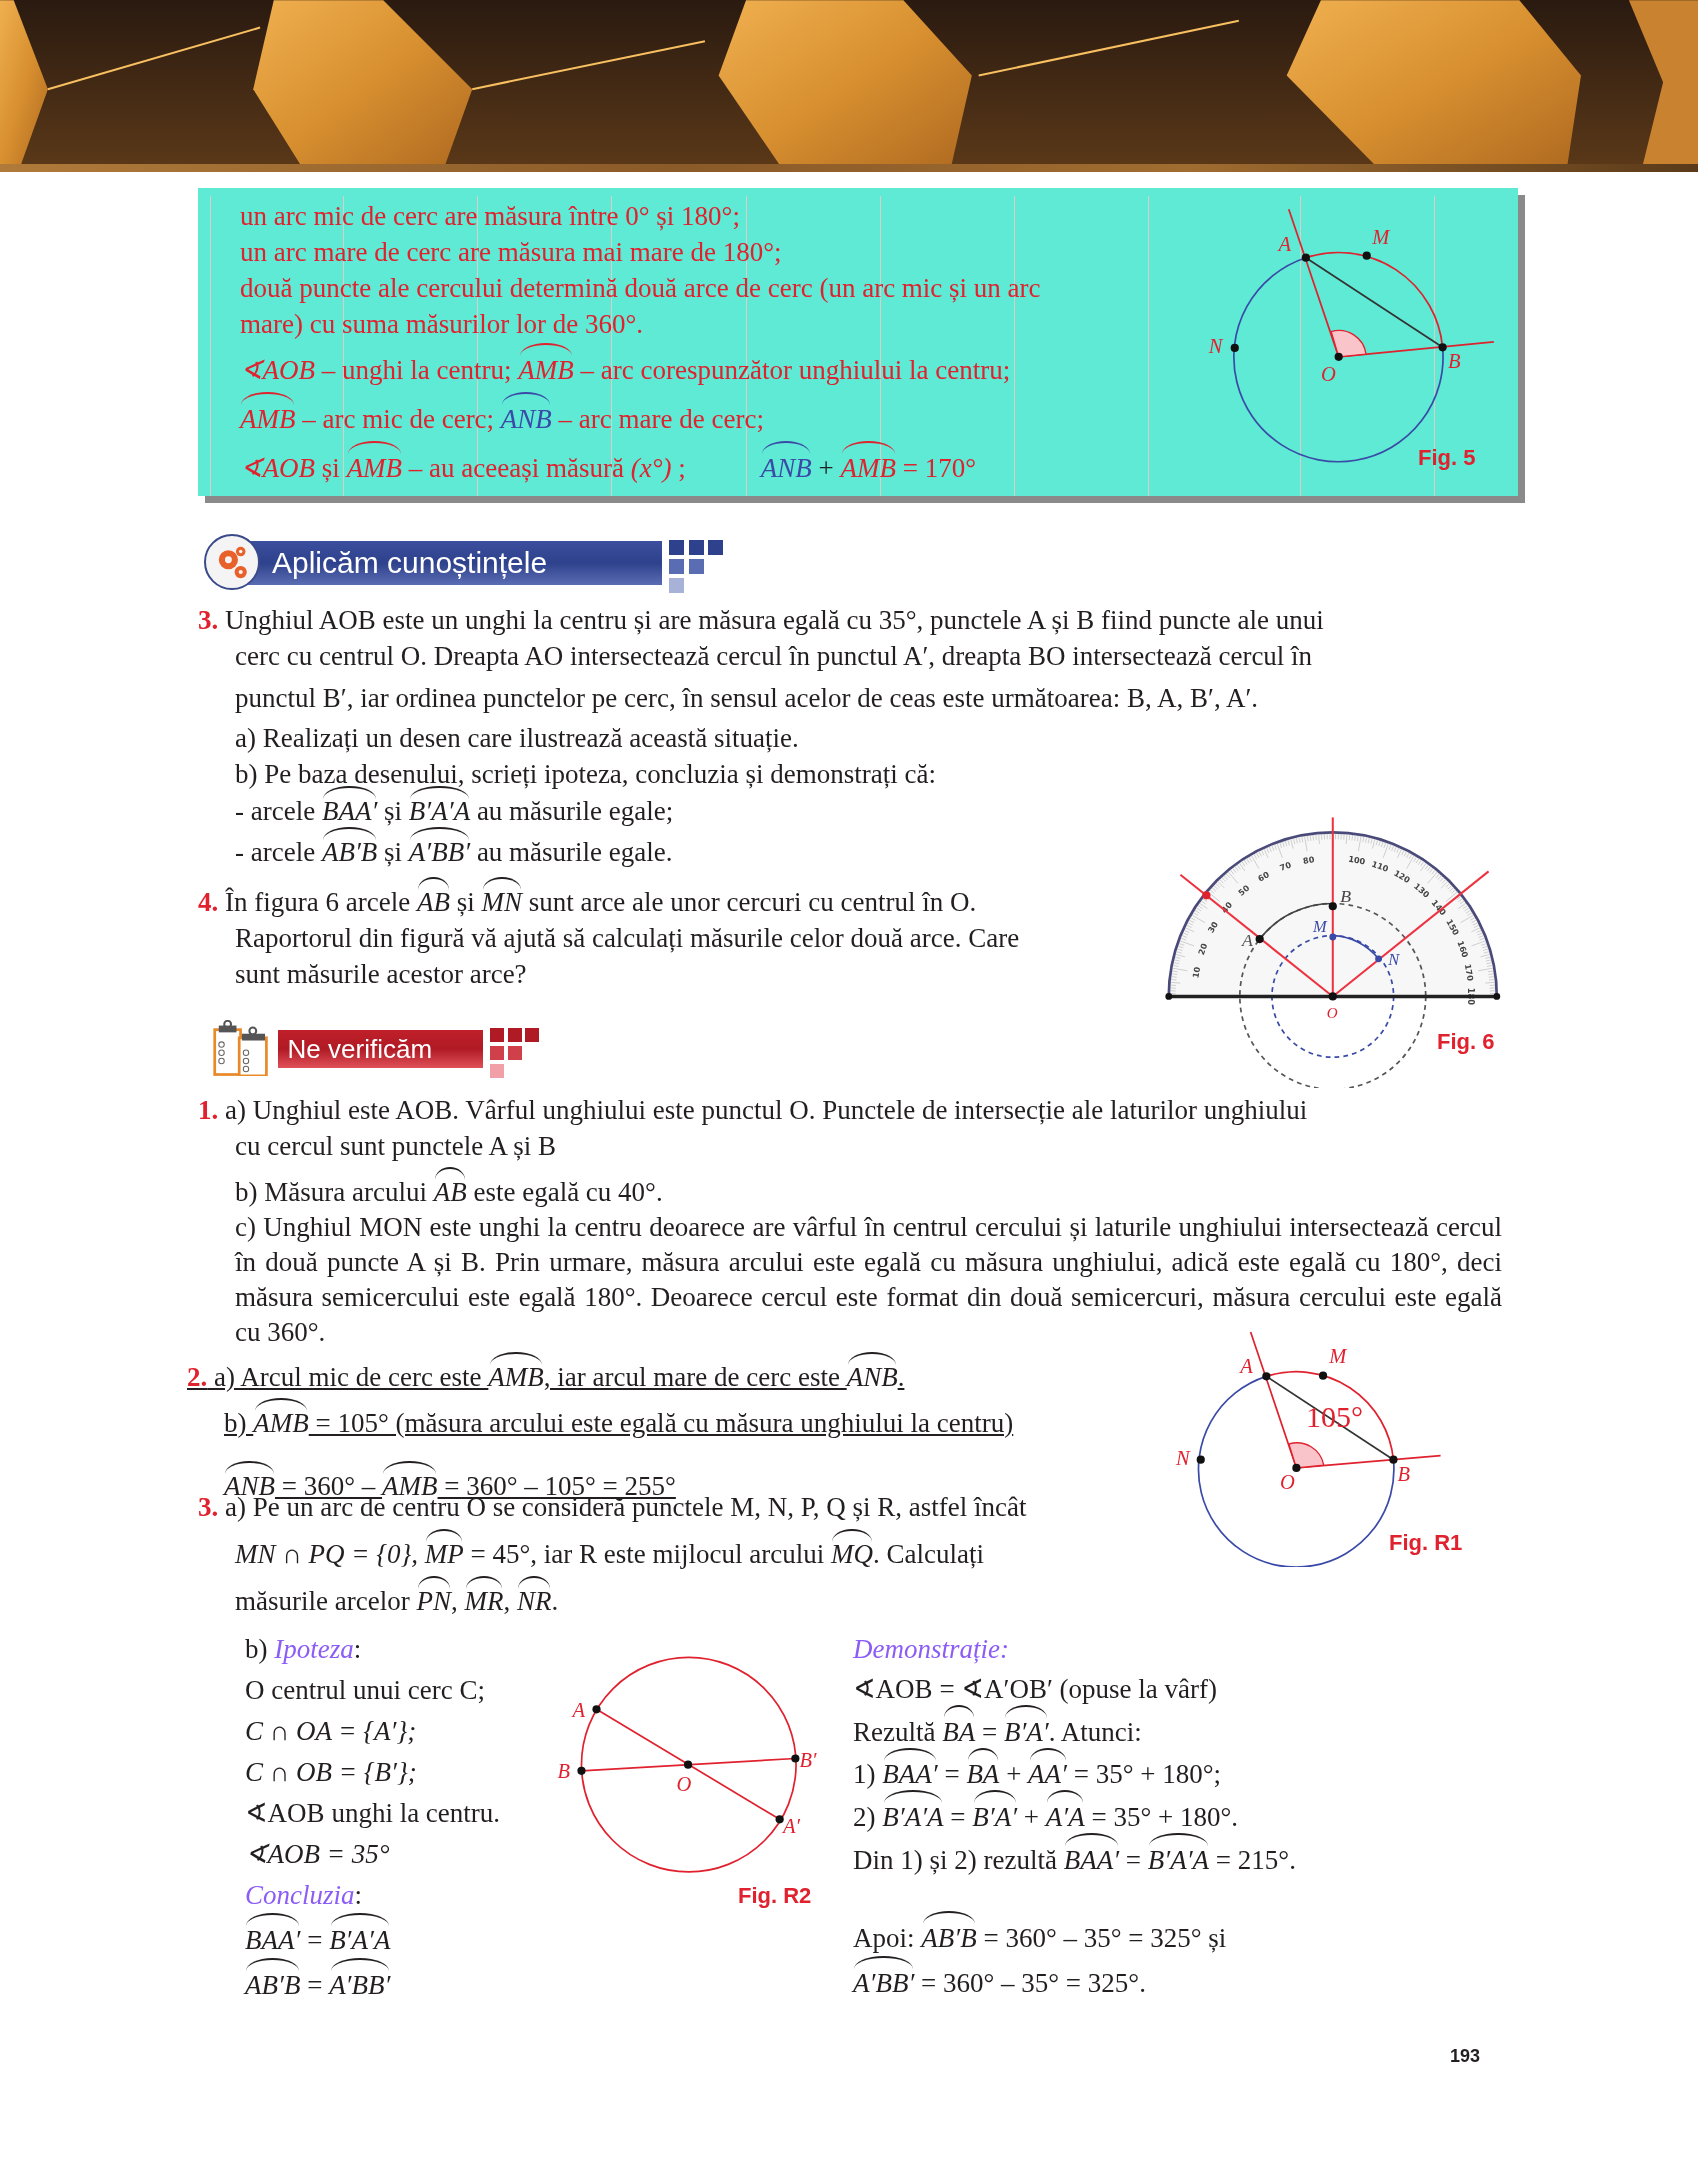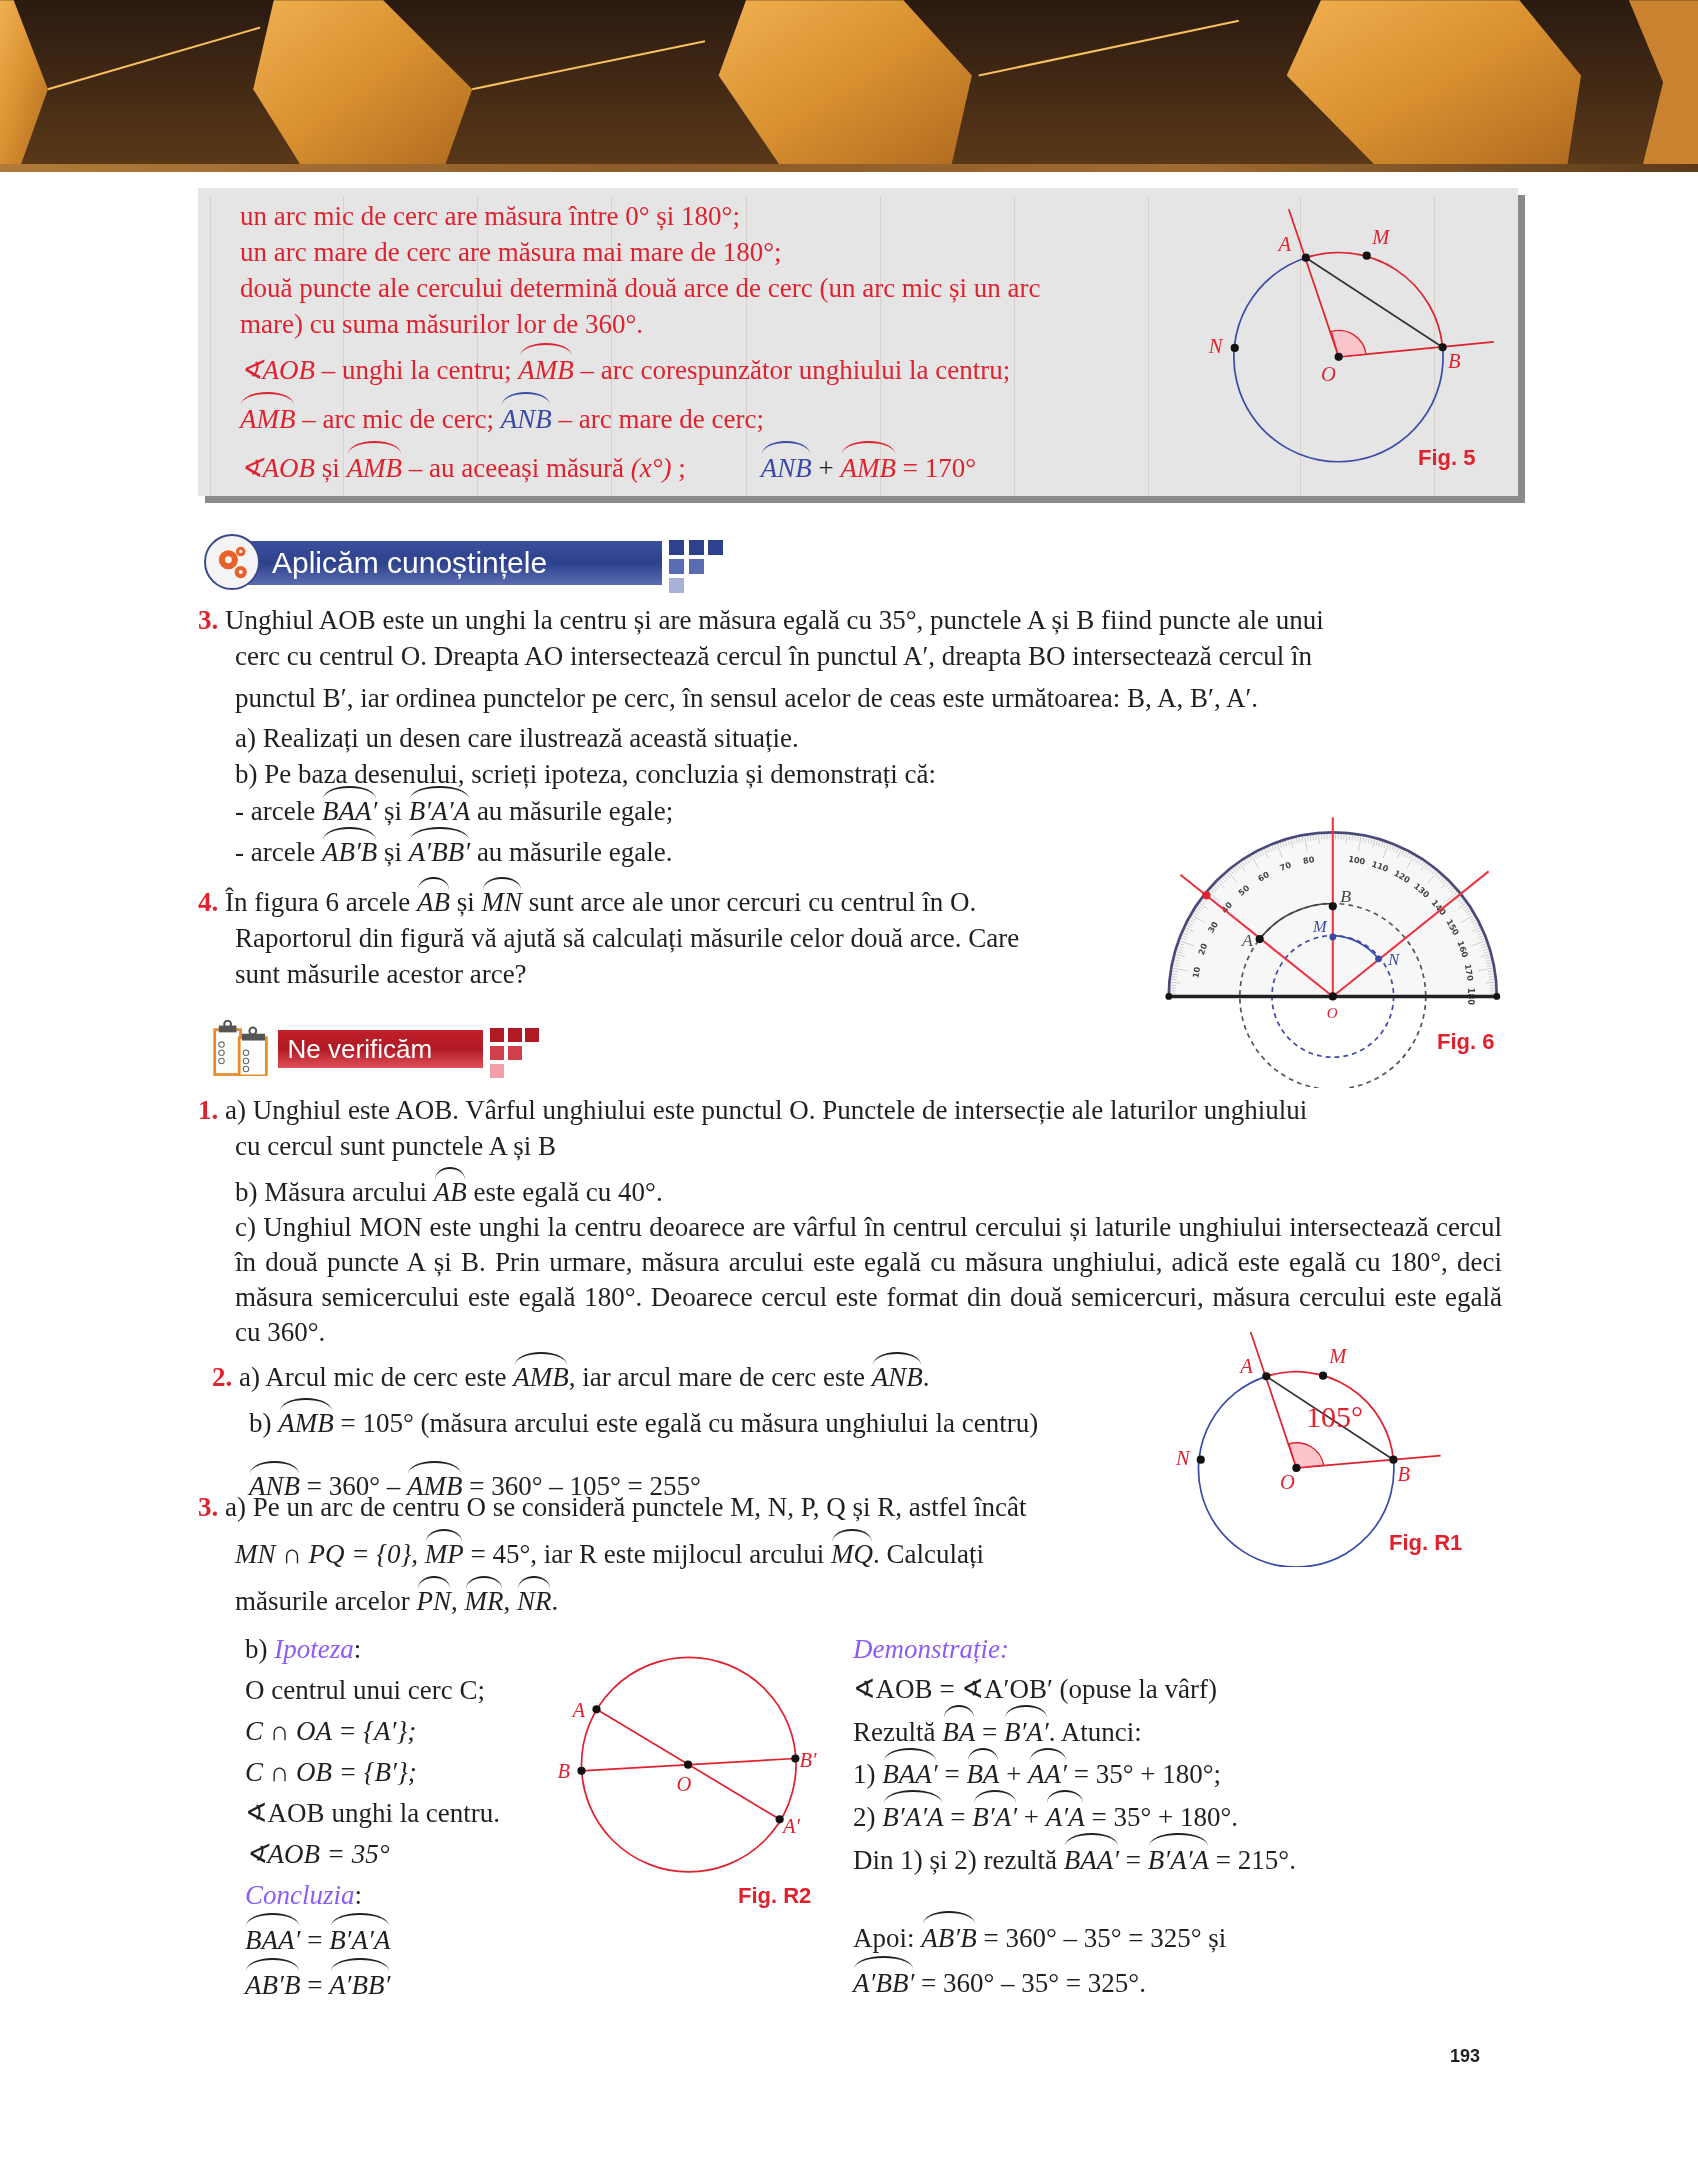--- a/index.html
+++ b/index.html
@@ -7,21 +7,21 @@
   body { position: relative; font-family: "Liberation Serif", "DejaVu Serif", serif; color: #231f20; }
 
   
   .banner { position: absolute; left: 0; top: 0; width: 1698px; height: 166px; overflow: hidden; background: #2a1a0e; }
   .banner svg { display: block; }
   .banner-strip { position: absolute; left: 0; top: 164px; width: 1698px; height: 8.2px;
     background: linear-gradient(90deg, #b07a3a 0%, #8a5a28 40%, #a06c30 70%, #5a3a1a 100%); }
 
   
   .callout-shadow { position: absolute; left: 205px; top: 195px; width: 1320px; height: 308px; background: #8a8a8a; }
-  .callout { position: absolute; left: 198px; top: 188px; width: 1320px; height: 308px; background: #e5e5e5; }
+  .callout { position: absolute; left: 198px; top: 188px; width: 1320px; height: 308px; background: #5eead4; }
   .callout .vline { position: absolute; top: 8.2px; bottom: 0; width: 0.7px; background: #d9cfc8; }
   .callout-text { position: absolute; left: 42px; top: 9.6px; width: 944px; color: #e0212e; font-size: 27px; line-height: 36px; }
   .callout-text .row { white-space: nowrap; }
   .callout-text .row.math { margin-top: 8.2px; line-height: 41px; }
   .blue { color: #3a4aa6; }
 
   .arc { position: relative; display: inline-block; font-style: italic; }
   .arc::before { content: ""; position: absolute; left: 1.4px; right: 1.4px; top: -6.8px; height: 11px;
     border-top: 2.1px solid currentColor; border-radius: 50% 50% 0 0 / 100% 100% 0 0; }
   .it { font-style: italic; }
@@ -422,21 +422,21 @@
   <div class="sq" style="left:278px; top:44px; background:#f0a0a6; width:13.7px; height:13.7px;"></div>
 </div>
 
 <div class="body" style="left:198px; top:1092px; width:1304px;">
   <div><span class="num">1.</span> <span>a) Unghiul este AOB. Vârful unghiului este punctul O. Punctele de intersecție ale laturilor unghiului</span></div>
   <div class="indent">cu cercul sunt punctele A și B</div>
   <div class="indent" style="margin-top:9.6px"><span>b) Măsura arcului </span><span class="arc">AB</span><span> este egală cu 40°.</span></div>
   <div class="indent justify" style="line-height:35px">c) Unghiul MON este unghi la centru deoarece are vârful în centrul cercului și laturile unghiului intersectează cercul în două puncte A și B. Prin urmare, măsura arcului este egală cu măsura unghiului, adică este egală cu 180°, deci măsura semicercului este egală 180°. Deoarece cercul este format din două semicercuri, măsura cercului este egală cu 360°.</div>
 </div>
 
-<div class="body" style="left:212px; top:1359px; width:958px;">
+<div class="body" style="left:187px; top:1359px; width:958px;text-decoration:underline;">
   <div><span class="num">2.</span><span> a) Arcul mic de cerc este </span><span class="arc">AMB</span><span>, iar arcul mare de cerc este </span><span class="arc">ANB</span><span>.</span></div>
   <div class="indent" style="margin-top:9.6px"><span>b) </span><span class="arc">AMB</span><span> = 105° (măsura arcului este egală cu măsura unghiului la centru)</span></div>
   <div class="indent" style="margin-top:27px"><span class="arc">ANB</span><span> = 360° – </span><span class="arc">AMB</span><span> = 360° – 105° = 255°</span></div>
 </div>
 
 <svg class="fig" style="left:1150px; top:1321px;" width="301" height="246" viewBox="0 0 440 360">
   <path d="M 170 81 A 143 143 0 1 0 356 203" fill="none" stroke="#3a4aa6" stroke-width="2.5"></path>
   <path d="M 170 81 A 143 143 0 0 1 356 203" fill="none" stroke="#e0212e" stroke-width="2.5"></path>
   <line x1="147" y1="16" x2="214" y2="215" stroke="#e0212e" stroke-width="2.5"></line>
   <line x1="214" y1="215" x2="425" y2="197" stroke="#e0212e" stroke-width="2.5"></line>

